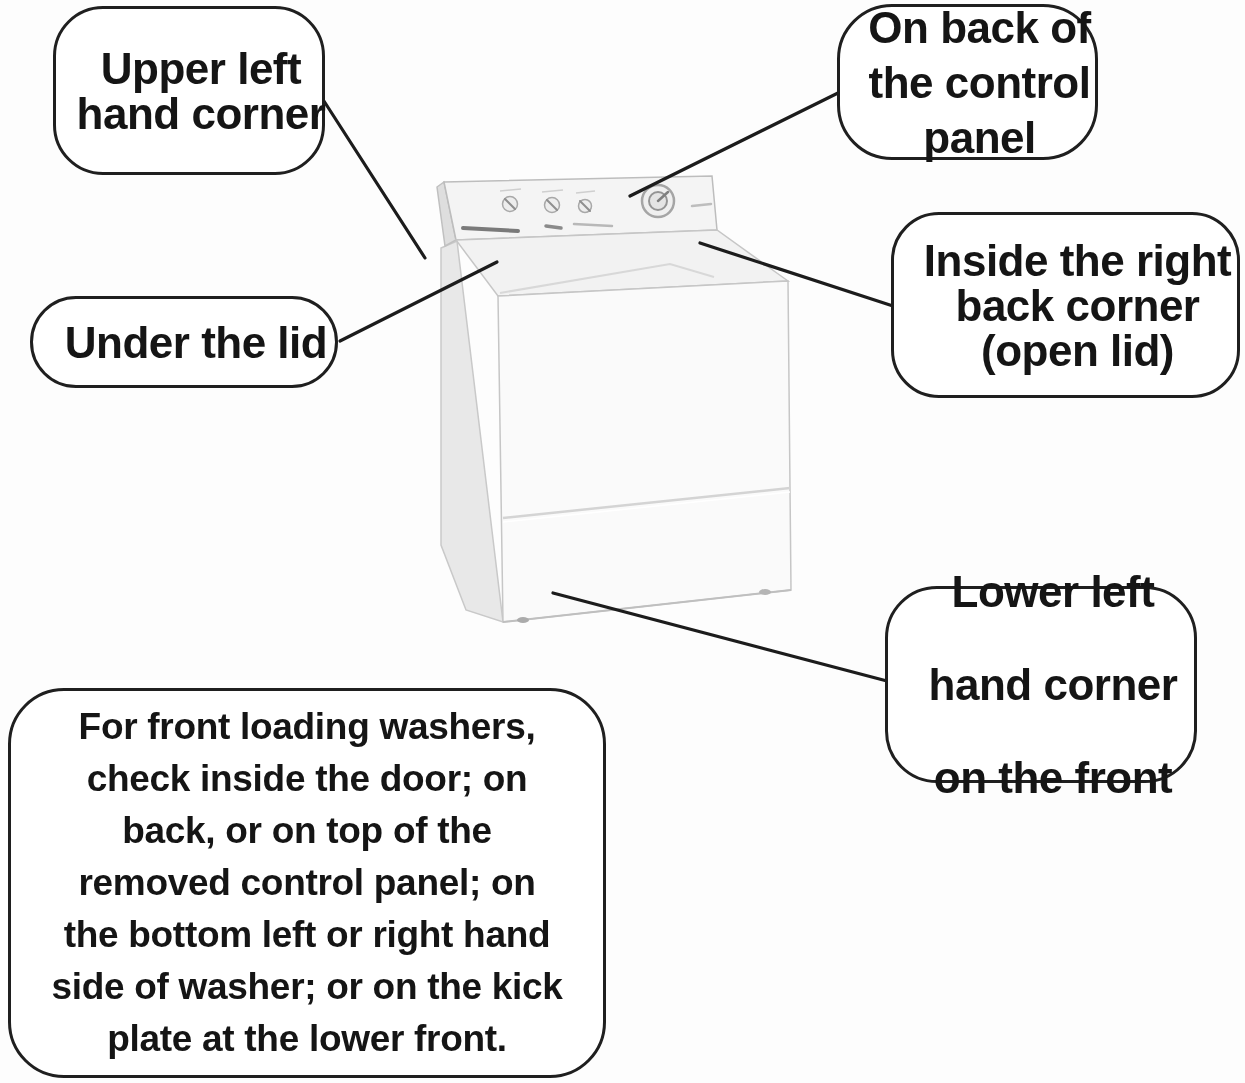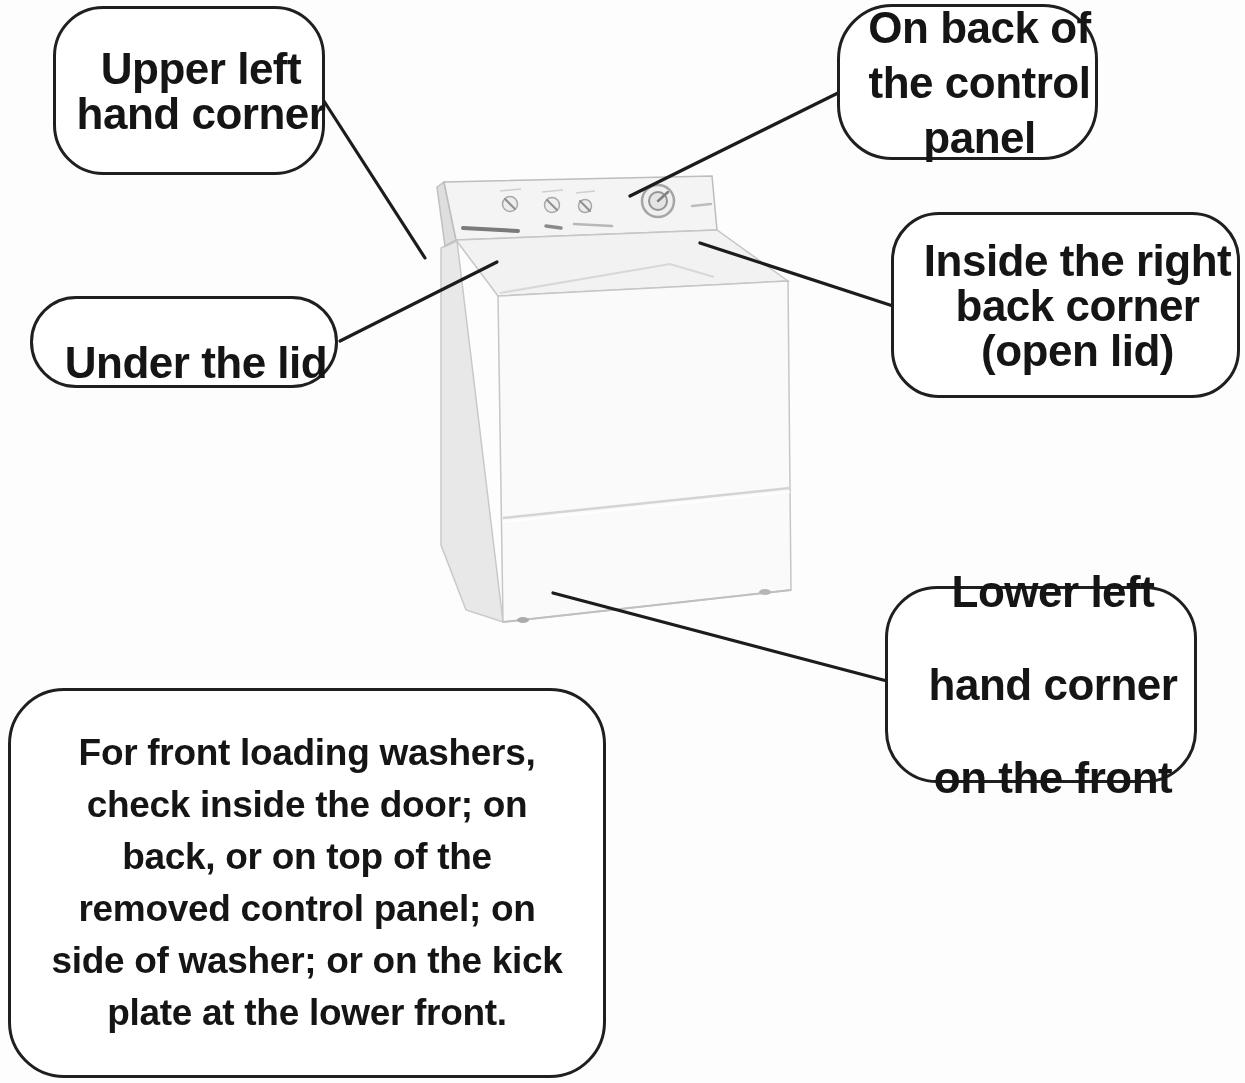--- a/index.html
+++ b/index.html
@@ -20,21 +20,21 @@
     font-weight:bold;
     display:flex;flex-direction:column;
     justify-content:center;align-items:center;
     text-align:center;
   }
   .bubble .bl{white-space:nowrap;}
   .b-small{font-size:44px;line-height:45px;letter-spacing:-0.5px;padding-left:24px;}
   .b-big{font-size:37px;line-height:52px;letter-spacing:-0.3px;}
   #b1{left:53px;top:6px;width:272px;height:169px;border-radius:50px;}
   #b2{left:837px;top:4px;width:261px;height:156px;border-radius:55px;gap:10px;}
-  #b3{left:30px;top:296px;width:308px;height:92px;border-radius:46px;justify-content:flex-end;}
+  #b3{left:30px;top:296px;width:308px;height:92px;border-radius:46px;}
   #b4{left:891px;top:212px;width:349px;height:186px;border-radius:48px;}
   #b5{left:885px;top:586px;width:312px;height:197px;border-radius:52px;gap:48px;}
   #b6{left:8px;top:688px;width:598px;height:390px;border-radius:56px;}
 </style>
 </head>
 <body>
 
 <div class="canvas">
 
   <svg class="art" viewBox="0 0 1245 1083">
@@ -125,17 +125,18 @@
     <div class="bl">Lower left</div>
     <div class="bl">hand corner</div>
     <div class="bl">on the front</div>
   </div>
 
   <div class="bubble b-big" id="b6">
     <div class="bl">For front loading washers,</div>
     <div class="bl">check inside the door; on</div>
     <div class="bl">back, or on top of the</div>
     <div class="bl">removed control panel; on</div>
+    <div class="bl">the bottom left or right hand</div>
     <div class="bl">side of washer; or on the kick</div>
     <div class="bl">plate at the lower front.</div>
   </div>
 
 </div>
 
 </body></html>

